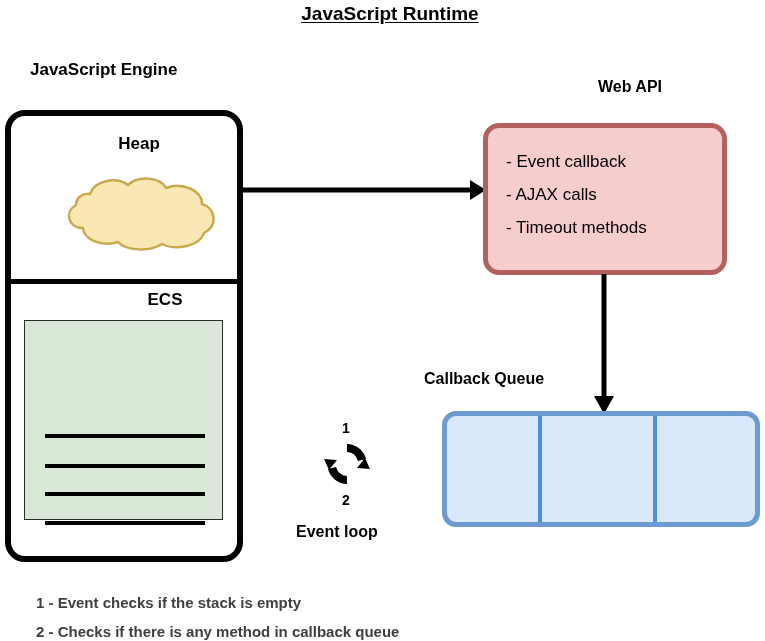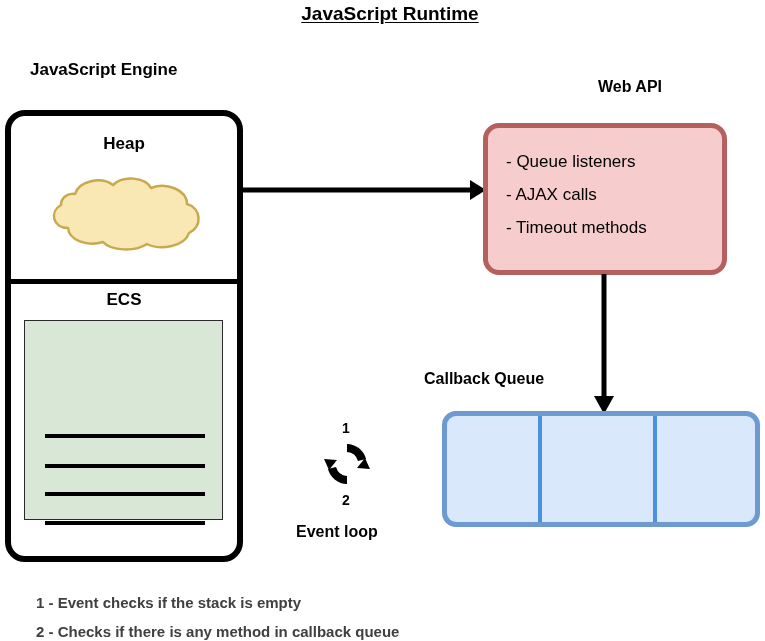--- a/index.html
+++ b/index.html
@@ -72,21 +72,21 @@
     top: 110px;
     width: 238px;
     height: 452px;
     box-sizing: border-box;
     border: 6px solid #000000;
     border-radius: 20px;
     background: #ffffff;
   }
   #heap-section {
     position: absolute;
-    left: 0;
+    left: 15px;
     top: 0;
     width: 100%;
     height: 163px;
   }
   #heap-label {
     position: absolute;
     left: 0;
     top: 18px;
     width: 100%;
     text-align: center;
@@ -118,20 +118,21 @@
   }
   #ecs-label {
     position: absolute;
     left: 0;
     top: 6px;
     width: 100%;
     text-align: center;
     font-size: 17px;
     font-weight: bold;
     color: #000000;
+    padding-left: 41px;
   }
   #ecs-stack {
     position: absolute;
     left: 13px;
     top: 36px;
     width: 199px;
     height: 200px;
     box-sizing: border-box;
     background: #d9e8d6;
     border: 1px solid #2a2a2a;
@@ -296,21 +297,21 @@
 
   <svg class="arrow-svg" id="arrow-engine-to-api" viewBox="0 0 250 36">
     <path d="M2 18 L232 18" stroke="#000000" stroke-width="5" fill="none"></path>
     <path d="M230 8 L246 18 L230 28 Z" fill="#000000"></path>
   </svg>
 
   <div class="caption" id="cap-web-api">Web API</div>
 
   <div id="web-api-box">
     <div id="web-api-list">
-      <div class="api-item">- Queue listeners</div>
+      <div class="api-item">- Event callback</div>
       <div class="api-item">- AJAX calls</div>
       <div class="api-item">- Timeout methods</div>
     </div>
   </div>
 
   <svg class="arrow-svg" id="arrow-api-to-queue" viewBox="0 0 36 145">
     <path d="M18 2 L18 126" stroke="#000000" stroke-width="5" fill="none"></path>
     <path d="M8 124 L18 142 L28 124 Z" fill="#000000"></path>
   </svg>
 

